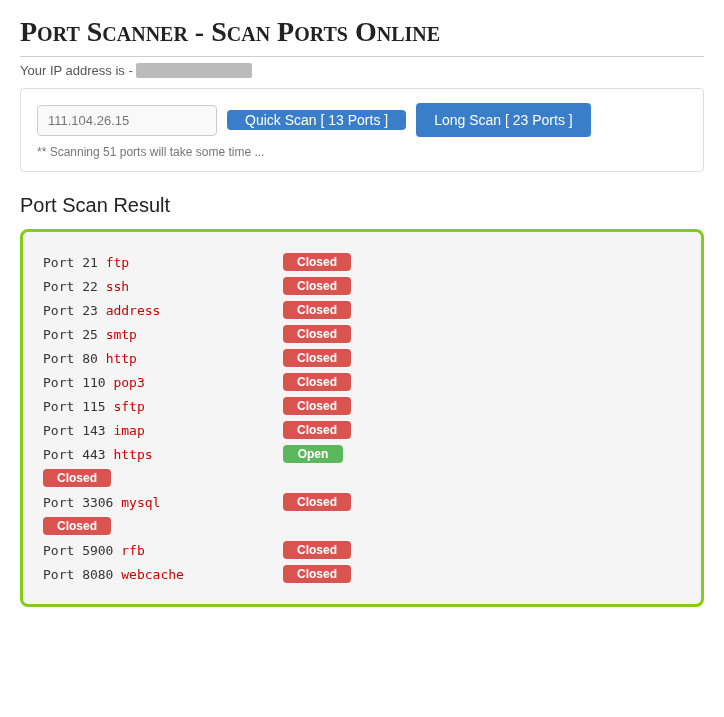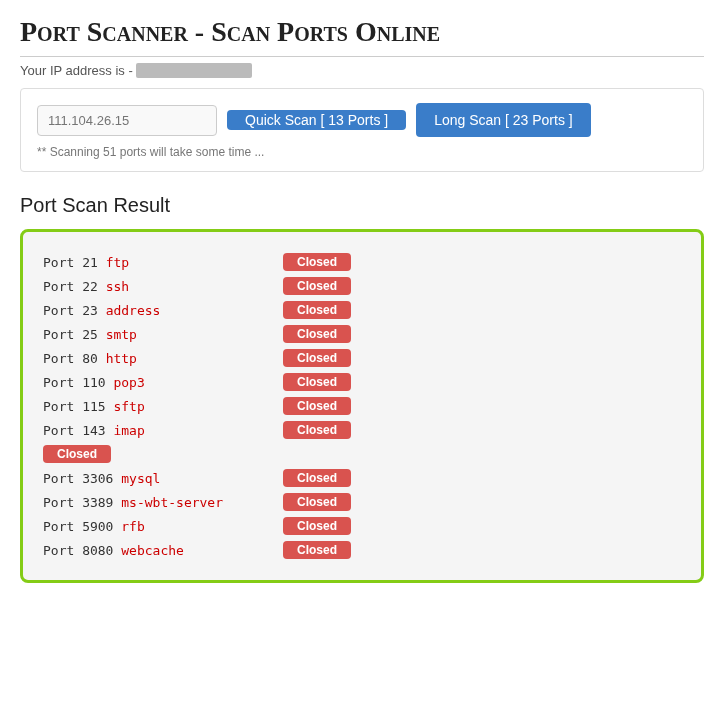--- a/index.html
+++ b/index.html
@@ -185,32 +185,35 @@
       </span>
       <span class="badge badge-closed">Closed</span>
     </div>
     <div class="port-row">
       <span class="port-info">
         Port 143 <span class="service">imap</span>
       </span>
       <span class="badge badge-closed">Closed</span>
     </div>
     <div class="port-row">
+      <span class="port-info">
+        Port 443 <span class="service">https</span>
+      </span>
+      <span class="badge badge-open">Open</span>
+    </div>
+    <div class="port-row">
       <span class="badge badge-closed">Closed</span>
     </div>
     <div class="port-row">
       <span class="port-info">
         Port 3306 <span class="service">mysql</span>
       </span>
       <span class="badge badge-closed">Closed</span>
     </div>
     <div class="port-row">
-      <span class="port-info">
-        Port 3389 <span class="service">ms-wbt-server</span>
-      </span>
       <span class="badge badge-closed">Closed</span>
     </div>
     <div class="port-row">
       <span class="port-info">
         Port 5900 <span class="service">rfb</span>
       </span>
       <span class="badge badge-closed">Closed</span>
     </div>
     <div class="port-row">
       <span class="port-info">

